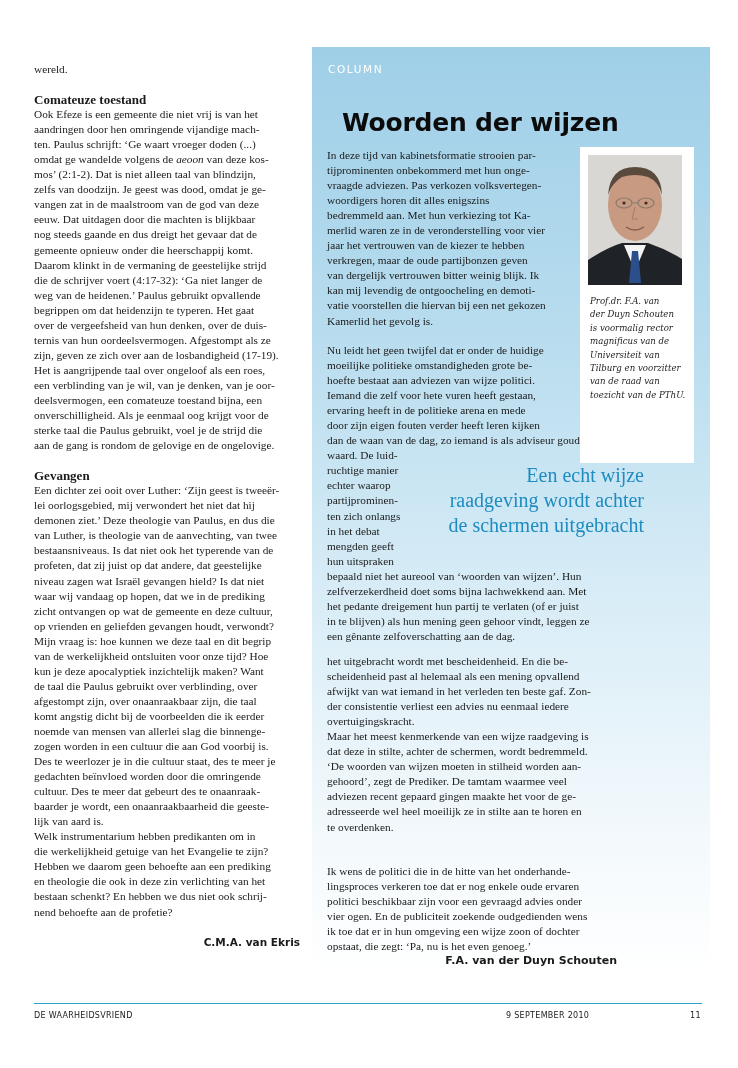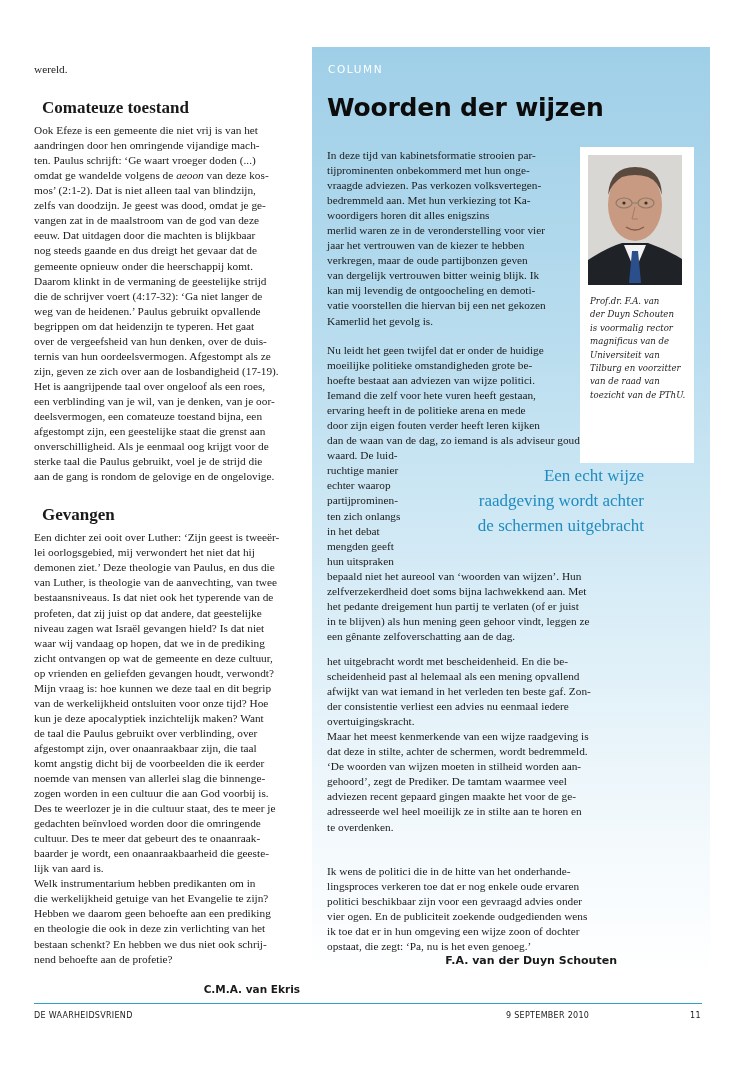--- a/index.html
+++ b/index.html
@@ -1,36 +1,36 @@
 <!DOCTYPE html>
 <html><head>
 <meta charset="utf-8">
 <style>
   html, body { margin: 0; padding: 0; background: #ffffff; }
   body { width: 738px; height: 1068px; position: relative; overflow: hidden;
          font-family: "DejaVu Serif", "Liberation Serif", serif; color: #1a1a1a; }
   .left-col { position: absolute; left: 34px; top: 62px; width: 266px;
               font-family: "Liberation Serif", "DejaVu Serif", serif; font-size: 11.3px; line-height: 15.05px; }
   .left-col .sp { height: 15px; }
-  .left-col h3 { margin: 8px; font-size: 17px; font-weight: bold; line-height: 15.05px; }
+  .left-col h3 { margin: 0; font-size: 13px; font-weight: bold; line-height: 15.05px; }
   .sig { text-align: right; font-family: "DejaVu Sans", "Liberation Sans", sans-serif; font-weight: bold; font-size: 10.5px; line-height: 16px; margin-top: 14px; }
   .panel { position: absolute; left: 312px; top: 47px; width: 398px; height: 928px;
            background: linear-gradient(to bottom, #9fcfe8 0%, #b7dcee 30%, #d9edf7 60%, #f3f9fc 85%, #ffffff 100%); }
   .kicker { position: absolute; left: 16px; top: 16px; font-family: "DejaVu Sans", "Liberation Sans", sans-serif;
             color: #ffffff; font-size: 10.5px; letter-spacing: 1.6px; }
   .title { position: absolute; left: 15px; top: 46px; font-family: "DejaVu Sans", "Liberation Sans", sans-serif;
-           font-weight: bold; font-size: 25px; color: #0c0c0c; margin: 0; letter-spacing: -0.2px; }
+           font-weight: bold; font-size: 25px; color: #0c0c0c; margin: 15px; letter-spacing: -0.2px; }
   .r-text { position: absolute; left: 15px; font-family: "Liberation Serif", "DejaVu Serif", serif;
             font-size: 11.3px; line-height: 15.05px; color: #1a1a1a; }
   .photo-card { position: absolute; left: 268px; top: 100px; width: 114px; height: 316px; background: #ffffff; }
   .photo { position: absolute; left: 8px; top: 8px; width: 94px; height: 130px; overflow: hidden; background: #d8d8d8; }
   .caption { position: absolute; left: 10px; top: 148px; width: 104px; font-family: "DejaVu Serif", "Liberation Serif", serif;
              font-style: italic; font-size: 8.6px; line-height: 13.4px; color: #222; }
   .quote { position: absolute; left: 100px; top: 416px; width: 232px; text-align: right;
-           font-family: "Liberation Serif", "DejaVu Serif", serif; font-size: 17px; line-height: 25px; color: #1e8cc0; }
+           font-family: "Liberation Serif", "DejaVu Serif", serif; font-size: 20px; line-height: 25px; color: #1e8cc0; }
   .footer-line { position: absolute; left: 34px; top: 1003px; width: 668px; height: 1px; background: #2aa3c4; }
   .footer { position: absolute; top: 1011px; font-family: "DejaVu Sans", "Liberation Sans", sans-serif; font-size: 8px; color: #1a1a1a; letter-spacing: 0.3px; }
 </style>
 </head>
 <body>
 
 <div class="left-col">
   <div id="intro">
       <div>wereld.</div>
     </div>
@@ -50,21 +50,20 @@
       <div>Daarom klinkt in de vermaning de geestelijke strijd</div>
       <div>die de schrijver voert (4:17-32): ‘Ga niet langer de</div>
       <div>weg van de heidenen.’ Paulus gebruikt opvallende</div>
       <div>begrippen om dat heidenzijn te typeren. Het gaat</div>
       <div>over de vergeefsheid van hun denken, over de duis-</div>
       <div>ternis van hun oordeelsvermogen. Afgestompt als ze</div>
       <div>zijn, geven ze zich over aan de losbandigheid (17-19).</div>
       <div>Het is aangrijpende taal over ongeloof als een roes,</div>
       <div>een verblinding van je wil, van je denken, van je oor-</div>
       <div>deelsvermogen, een comateuze toestand bijna, een</div>
-      <div>afgestompt zijn, een geestelijke staat die grenst aan</div>
       <div>onverschilligheid. Als je eenmaal oog krijgt voor de</div>
       <div>sterke taal die Paulus gebruikt, voel je de strijd die</div>
       <div>aan de gang is rondom de gelovige en de ongelovige.</div>
     </div>
   <div class="sp"></div>
   <h3>Gevangen</h3>
   <div id="sec2">
       <div>Een dichter zei ooit over Luther: ‘Zijn geest is tweeër-</div>
       <div>lei oorlogsgebied, mij verwondert het niet dat hij</div>
       <div>demonen ziet.’ Deze theologie van Paulus, en dus die</div>
@@ -99,22 +98,22 @@
 </div>
 
 <div class="panel">
   <div class="kicker">COLUMN</div>
   <h1 class="title">Woorden der wijzen</h1>
 
   <div class="r-text" style="top:101px; width:245px;" id="p1">
       <div>In deze tijd van kabinetsformatie strooien par-</div>
       <div>tijprominenten onbekommerd met hun onge-</div>
       <div>vraagde adviezen. Pas verkozen volksvertegen-</div>
+      <div>woordigers horen dit alles enigszins</div>
       <div>bedremmeld aan. Met hun verkiezing tot Ka-</div>
-      <div>woordigers horen dit alles enigszins</div>
       <div>merlid waren ze in de veronderstelling voor vier</div>
       <div>jaar het vertrouwen van de kiezer te hebben</div>
       <div>verkregen, maar de oude partijbonzen geven</div>
       <div>van dergelijk vertrouwen bitter weinig blijk. Ik</div>
       <div>kan mij levendig de ontgoocheling en demoti-</div>
       <div>vatie voorstellen die hiervan bij een net gekozen</div>
       <div>Kamerlid het gevolg is.</div>
     </div>
   <div class="r-text" style="top:296px; width:300px;" id="p2">
       <div>Nu leidt het geen twijfel dat er onder de huidige</div>

